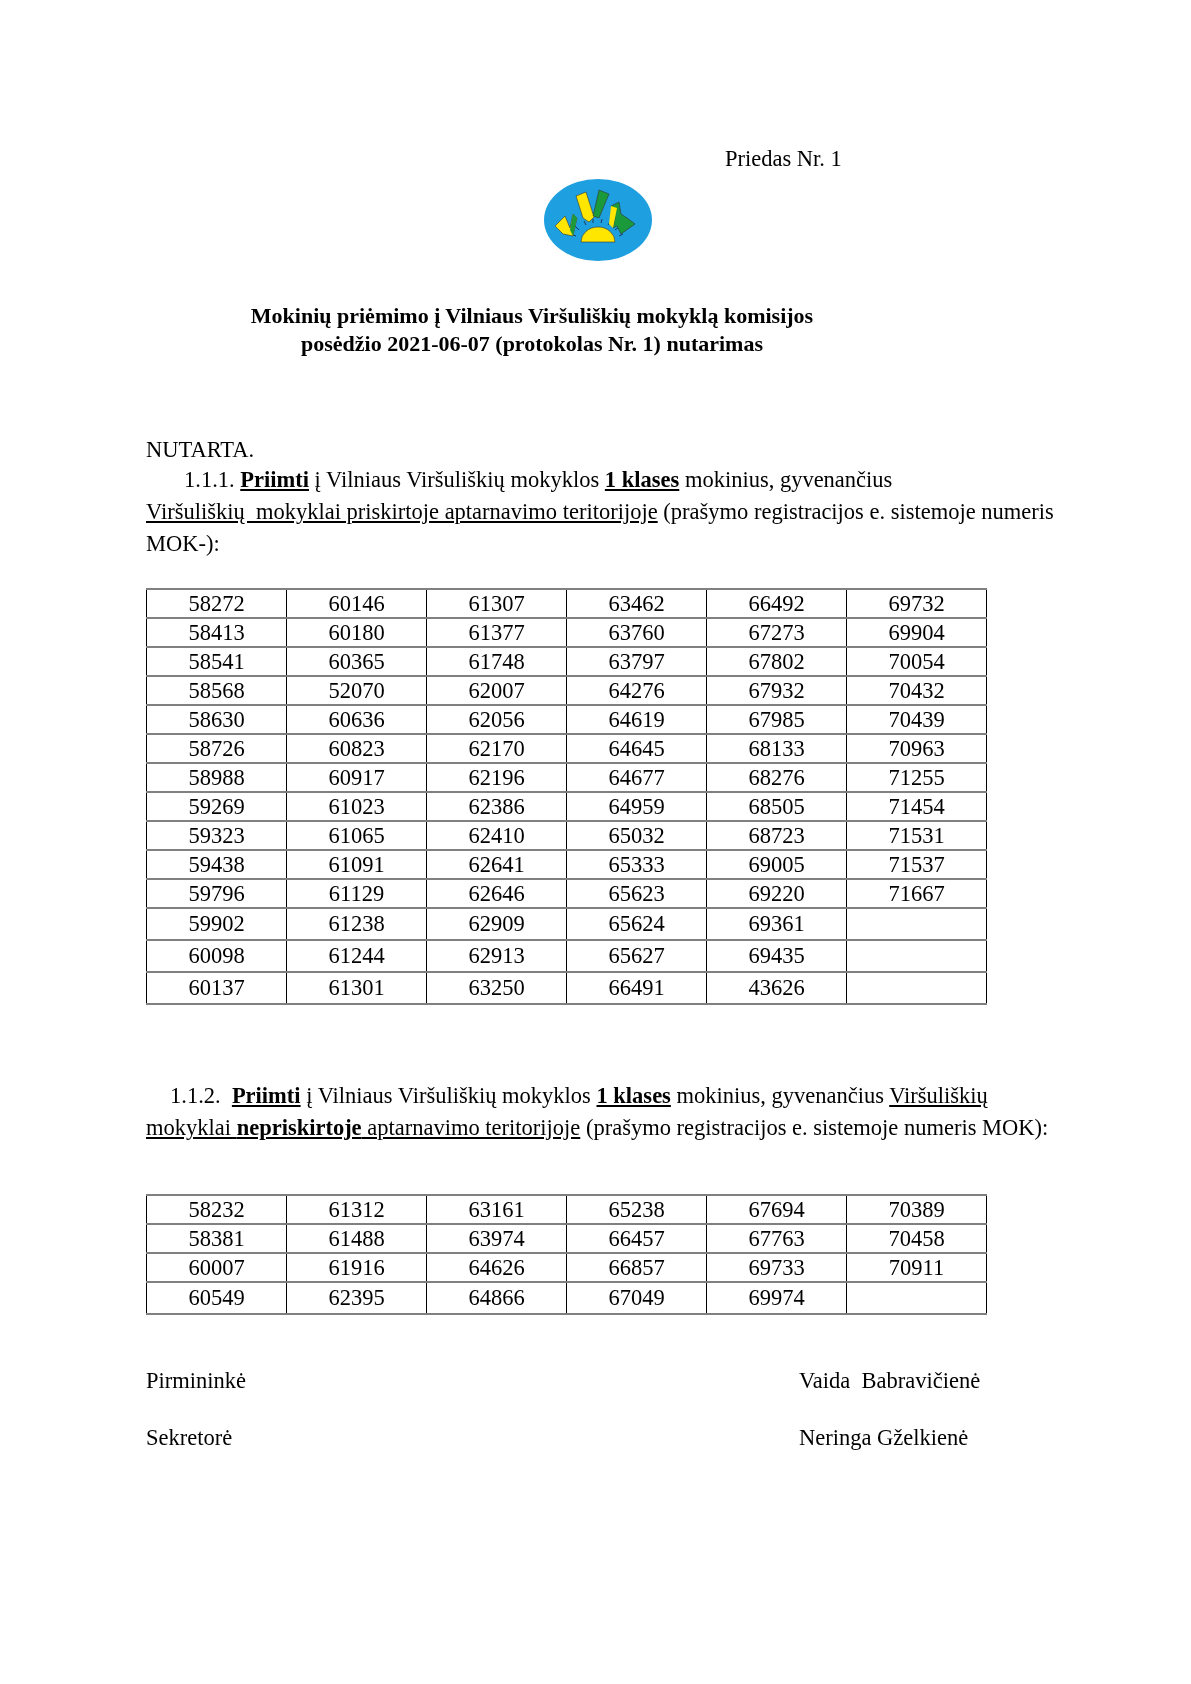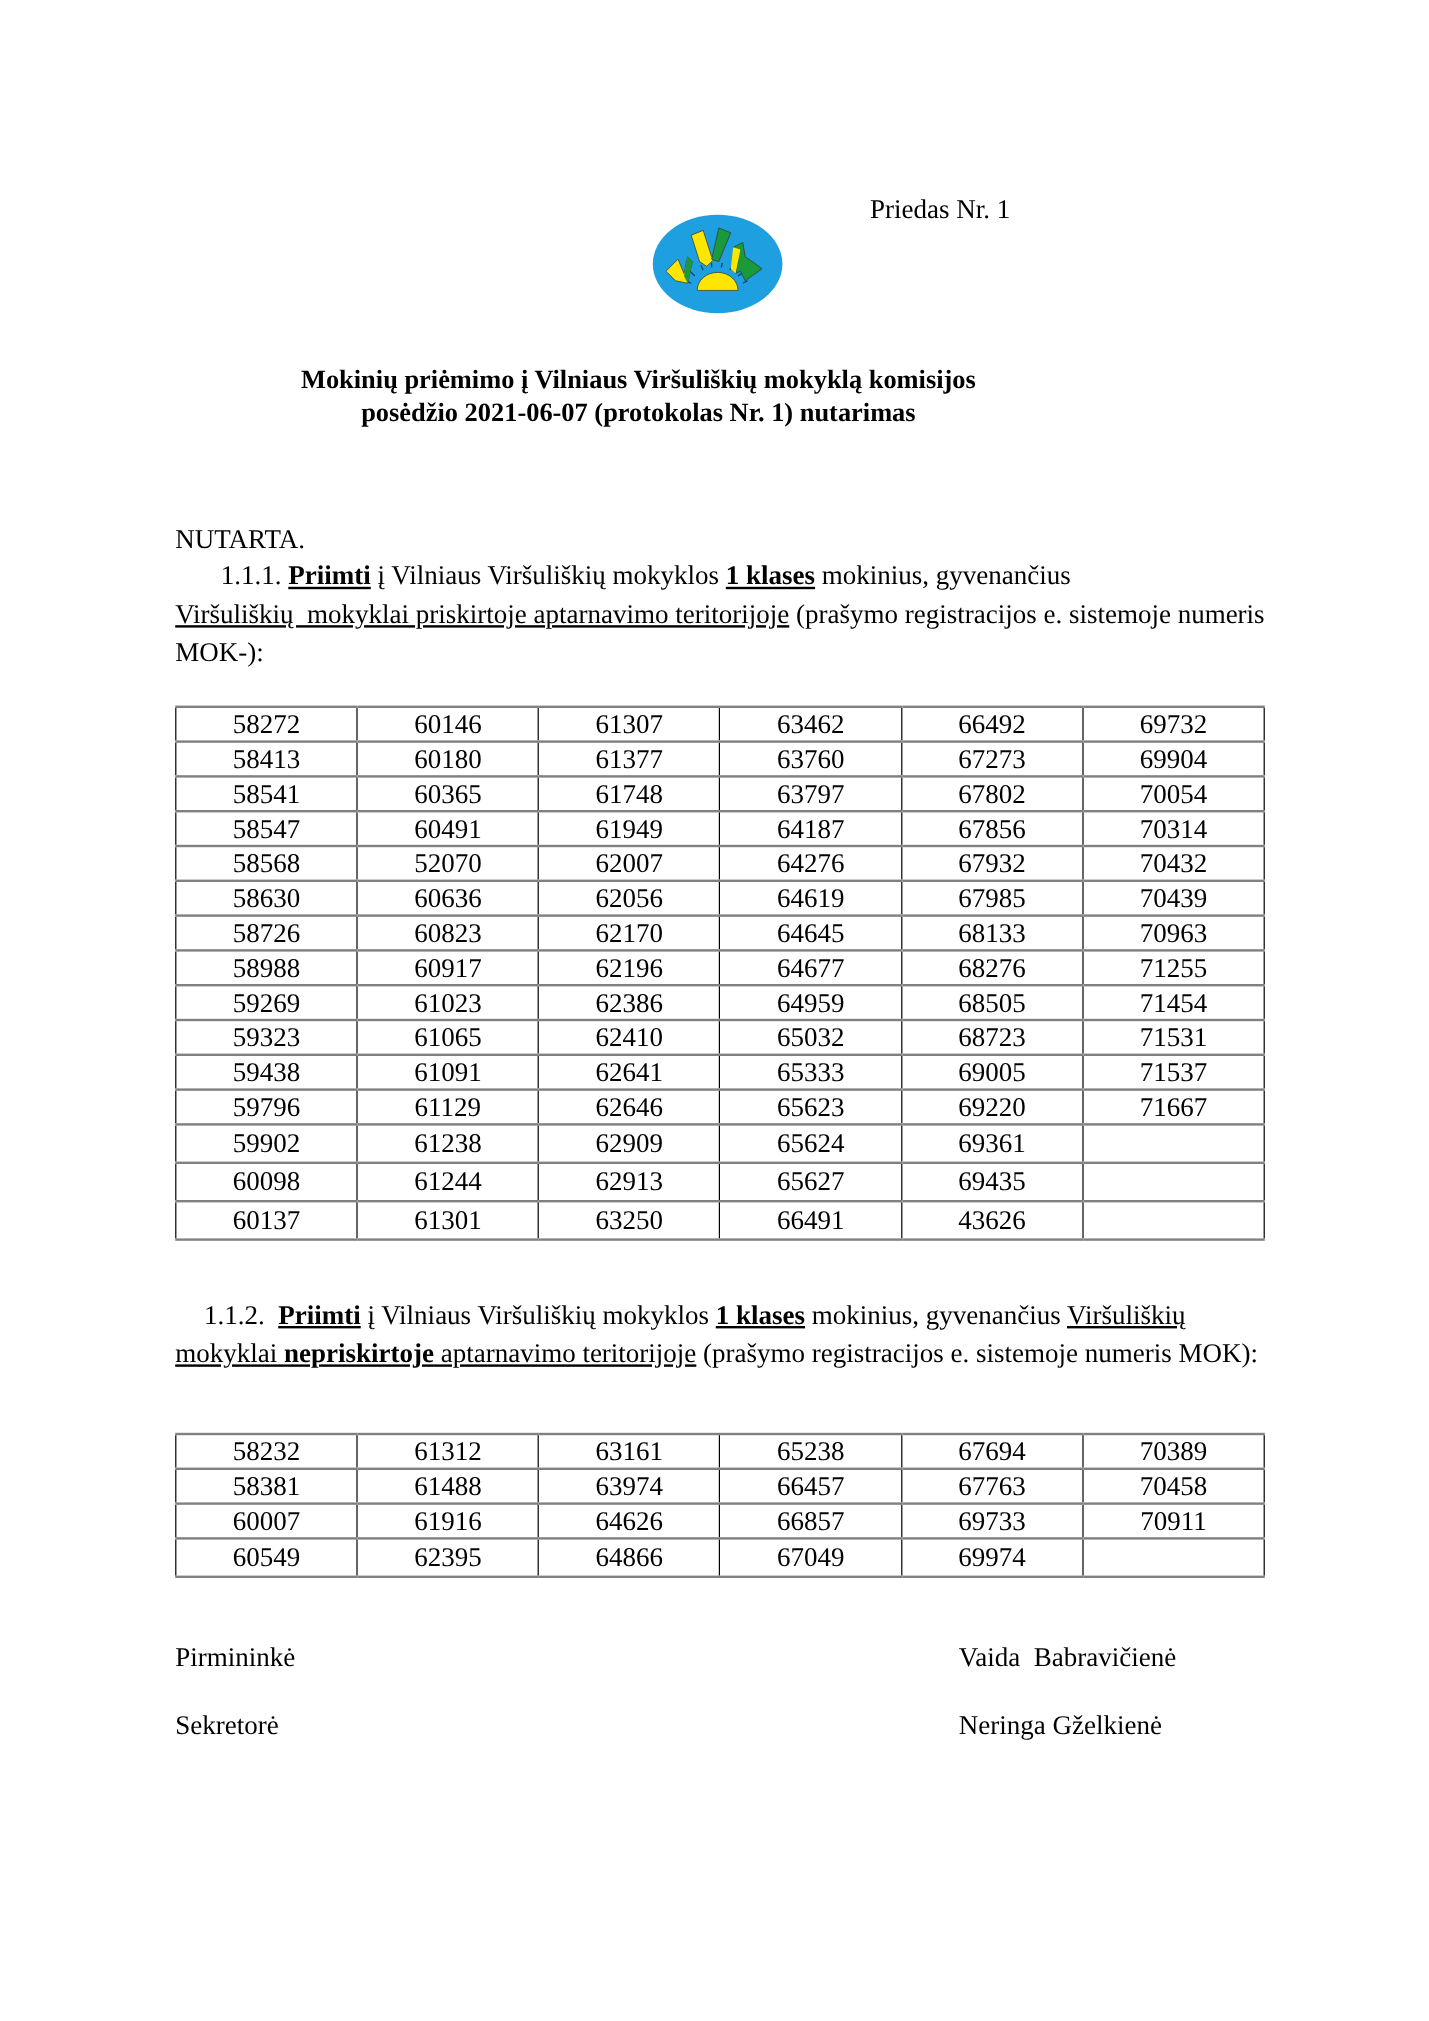--- a/index.html
+++ b/index.html
@@ -2,38 +2,38 @@
 <html><head>
   <meta charset="utf-8">
   <style>
     html, body { margin: 0; padding: 0; background: #ffffff; }
     body {
       width: 1191px; height: 1684px; position: relative; overflow: hidden;
       font-family: "Liberation Serif", "DejaVu Serif", serif;
       color: #000000; font-size: 22.5px;
     }
     .abs { position: absolute; }
-    .annex { left: 725px; top: 146px; font-size: 22.5px; margin-top: 16px; }
+    .annex { left: 725px; top: 146px; font-size: 22.5px; }
     .logo { left: 543px; top: 178px; width: 110px; height: 84px; }
     .title {
       left: 0; width: 1064px; top: 302px; text-align: center;
       font-weight: bold; font-size: 22px; line-height: 28px;
     }
     .nutarta { left: 146px; top: 415px; margin-top: 22px; }
     .para {
       left: 146px; width: 910px; line-height: 32px;
     }
     .p1 { top: 464px; }
     .p2 { top: 1080px; }
     .indent { display: inline-block; width: 38px; }
     .indent2 { display: inline-block; width: 24px; }
     u { text-decoration: underline; text-underline-offset: 2px; }
     b { font-weight: bold; }
     table.nums {
-      position: absolute; left: 146px; width: 908px;
+      position: absolute; left: 146px; width: 841px;
       border-collapse: collapse; table-layout: fixed;
     }
     table.nums td {
       border-left: 1.5px solid #000000; border-right: 1.5px solid #000000;
       border-top: 2px solid #808080; border-bottom: 2px solid #808080;
       text-align: center; font-size: 22.5px; padding: 0; height: 27px;
       line-height: 27px;
     }
     table.nums tr.tall td { height: 29px; line-height: 30px; }
     .t1 { top: 588px; }
@@ -108,28 +108,20 @@
       </tr>
       <tr>
         <td>58541</td>
         <td>60365</td>
         <td>61748</td>
         <td>63797</td>
         <td>67802</td>
         <td>70054</td>
       </tr>
       <tr>
-        <td>58547</td>
-        <td>60491</td>
-        <td>61949</td>
-        <td>64187</td>
-        <td>67856</td>
-        <td>70314</td>
-      </tr>
-      <tr>
         <td>58568</td>
         <td>52070</td>
         <td>62007</td>
         <td>64276</td>
         <td>67932</td>
         <td>70432</td>
       </tr>
       <tr>
         <td>58630</td>
         <td>60636</td>

